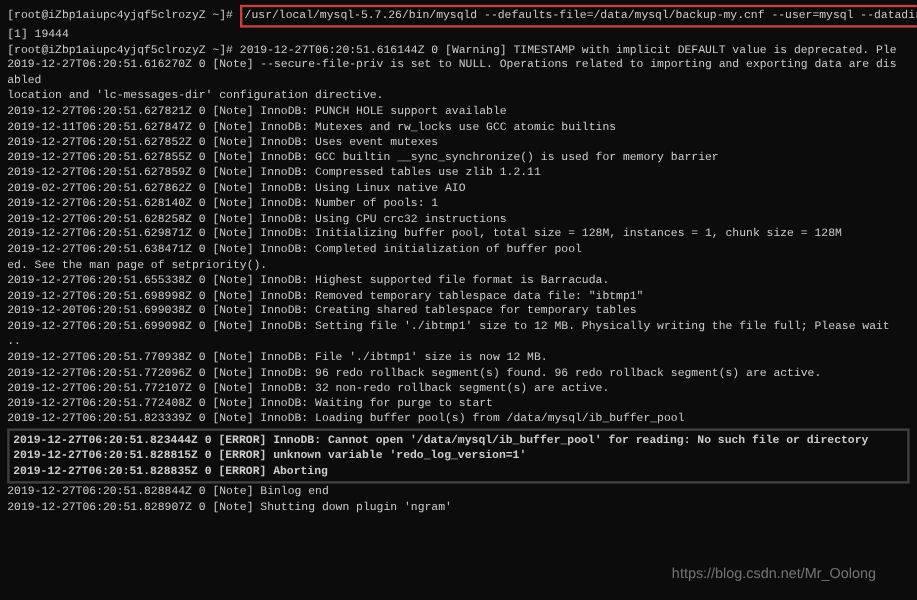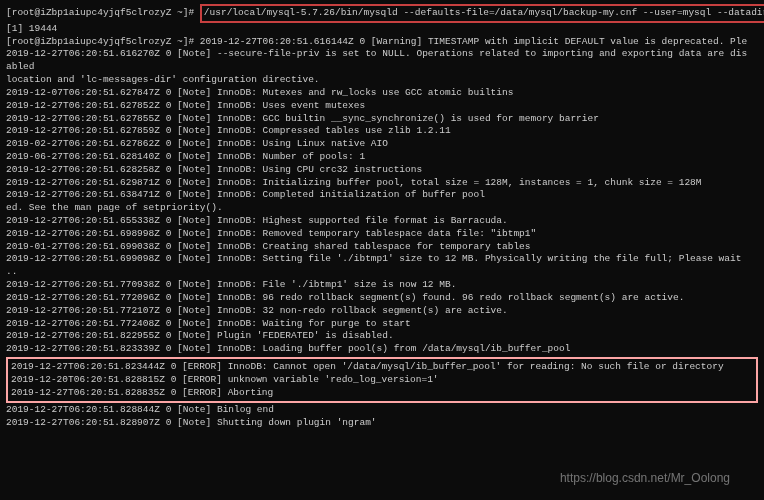--- a/index.html
+++ b/index.html
@@ -16,24 +16,25 @@
   padding: 4px 6px;
 }
 .line { white-space: pre; }
 .prompt { color: #cccccc; margin-top: 48px; }
 .highlight-cmd {
   border: 2px solid #c84040;
   padding: 1px 2px;
   display: inline-block;
 }
 .highlight-err {
-  border: 2px solid #fca5a5;
+  border: 2px solid #404040;
   padding: 2px 3px;
   display: block;
   margin: 1px 0;
+  font-weight: bold;
 }
 .watermark {
   position: absolute;
   bottom: 14px;
   right: 34px;
   color: rgba(200,200,200,0.55);
   font-size: 12px;
   font-family: Arial, sans-serif;
   padding-left: 32px;
 }
@@ -42,47 +43,47 @@
 <body>
 
 <div>
   <div class="line"><span class="prompt">[root@iZbp1aiupc4yjqf5clrozyZ ~]# </span><span class="highlight-cmd">/usr/local/mysql-5.7.26/bin/mysqld --defaults-file=/data/mysql/backup-my.cnf --user=mysql --datadir=/data/mysql &amp;</span></div>
   <div class="line">[1] 19444</div>
   <div class="line"><span class="prompt">[root@iZbp1aiupc4yjqf5clrozyZ ~]# </span><span id="first-log">2019-12-27T06:20:51.616144Z 0 [Warning] TIMESTAMP with implicit DEFAULT value is deprecated. Ple</span></div>
   <div id="logs-pre">
       <div class="line">2019-12-27T06:20:51.616270Z 0 [Note] --secure-file-priv is set to NULL. Operations related to importing and exporting data are dis</div>
       <div class="line">abled</div>
       <div class="line">location and 'lc-messages-dir' configuration directive.</div>
-      <div class="line">2019-12-07T06:20:51.627847Z 0 [Note] InnoDB: Mutexes and rw_locks use GCC atomic builtins</div>
+      <div class="line">2019-12-27T06:20:51.627821Z 0 [Note] InnoDB: PUNCH HOLE support available</div>
+      <div class="line">2019-12-11T06:20:51.627847Z 0 [Note] InnoDB: Mutexes and rw_locks use GCC atomic builtins</div>
       <div class="line">2019-12-27T06:20:51.627852Z 0 [Note] InnoDB: Uses event mutexes</div>
       <div class="line">2019-12-27T06:20:51.627855Z 0 [Note] InnoDB: GCC builtin __sync_synchronize() is used for memory barrier</div>
       <div class="line">2019-12-27T06:20:51.627859Z 0 [Note] InnoDB: Compressed tables use zlib 1.2.11</div>
       <div class="line">2019-02-27T06:20:51.627862Z 0 [Note] InnoDB: Using Linux native AIO</div>
-      <div class="line">2019-06-27T06:20:51.628140Z 0 [Note] InnoDB: Number of pools: 1</div>
+      <div class="line">2019-12-27T06:20:51.628140Z 0 [Note] InnoDB: Number of pools: 1</div>
       <div class="line">2019-12-27T06:20:51.628258Z 0 [Note] InnoDB: Using CPU crc32 instructions</div>
       <div class="line">2019-12-27T06:20:51.629871Z 0 [Note] InnoDB: Initializing buffer pool, total size = 128M, instances = 1, chunk size = 128M</div>
       <div class="line">2019-12-27T06:20:51.638471Z 0 [Note] InnoDB: Completed initialization of buffer pool</div>
       <div class="line">ed. See the man page of setpriority().</div>
       <div class="line">2019-12-27T06:20:51.655338Z 0 [Note] InnoDB: Highest supported file format is Barracuda.</div>
       <div class="line">2019-12-27T06:20:51.698998Z 0 [Note] InnoDB: Removed temporary tablespace data file: "ibtmp1"</div>
-      <div class="line">2019-01-27T06:20:51.699038Z 0 [Note] InnoDB: Creating shared tablespace for temporary tables</div>
+      <div class="line">2019-12-20T06:20:51.699038Z 0 [Note] InnoDB: Creating shared tablespace for temporary tables</div>
       <div class="line">2019-12-27T06:20:51.699098Z 0 [Note] InnoDB: Setting file './ibtmp1' size to 12 MB. Physically writing the file full; Please wait </div>
       <div class="line">..</div>
       <div class="line"></div>
       <div class="line">2019-12-27T06:20:51.770938Z 0 [Note] InnoDB: File './ibtmp1' size is now 12 MB.</div>
       <div class="line">2019-12-27T06:20:51.772096Z 0 [Note] InnoDB: 96 redo rollback segment(s) found. 96 redo rollback segment(s) are active.</div>
       <div class="line">2019-12-27T06:20:51.772107Z 0 [Note] InnoDB: 32 non-redo rollback segment(s) are active.</div>
       <div class="line">2019-12-27T06:20:51.772408Z 0 [Note] InnoDB: Waiting for purge to start</div>
-      <div class="line">2019-12-27T06:20:51.822955Z 0 [Note] Plugin 'FEDERATED' is disabled.</div>
       <div class="line">2019-12-27T06:20:51.823339Z 0 [Note] InnoDB: Loading buffer pool(s) from /data/mysql/ib_buffer_pool</div>
     </div>
   <div class="highlight-err">
     <div id="logs-err">
         <div class="line">2019-12-27T06:20:51.823444Z 0 [ERROR] InnoDB: Cannot open '/data/mysql/ib_buffer_pool' for reading: No such file or directory</div>
-        <div class="line">2019-12-20T06:20:51.828815Z 0 [ERROR] unknown variable 'redo_log_version=1'</div>
+        <div class="line">2019-12-27T06:20:51.828815Z 0 [ERROR] unknown variable 'redo_log_version=1'</div>
         <div class="line">2019-12-27T06:20:51.828835Z 0 [ERROR] Aborting</div>
       </div>
   </div>
   <div id="logs-post">
       <div class="line"></div>
       <div class="line">2019-12-27T06:20:51.828844Z 0 [Note] Binlog end</div>
       <div class="line">2019-12-27T06:20:51.828907Z 0 [Note] Shutting down plugin 'ngram'</div>
     </div>
 </div>
 

